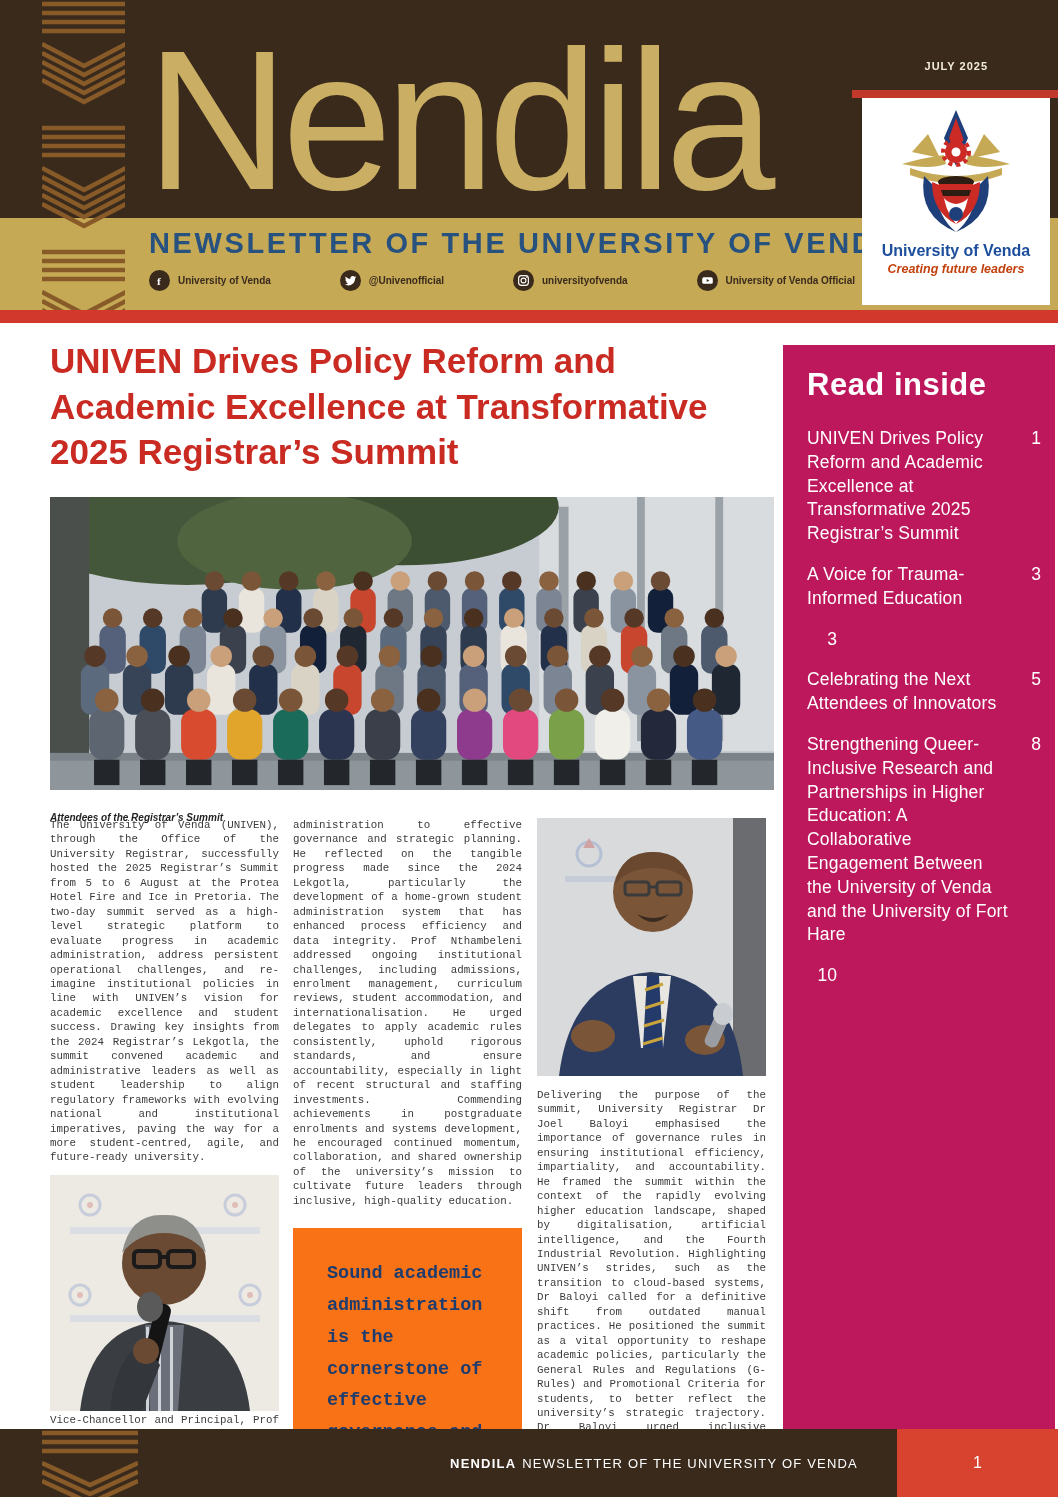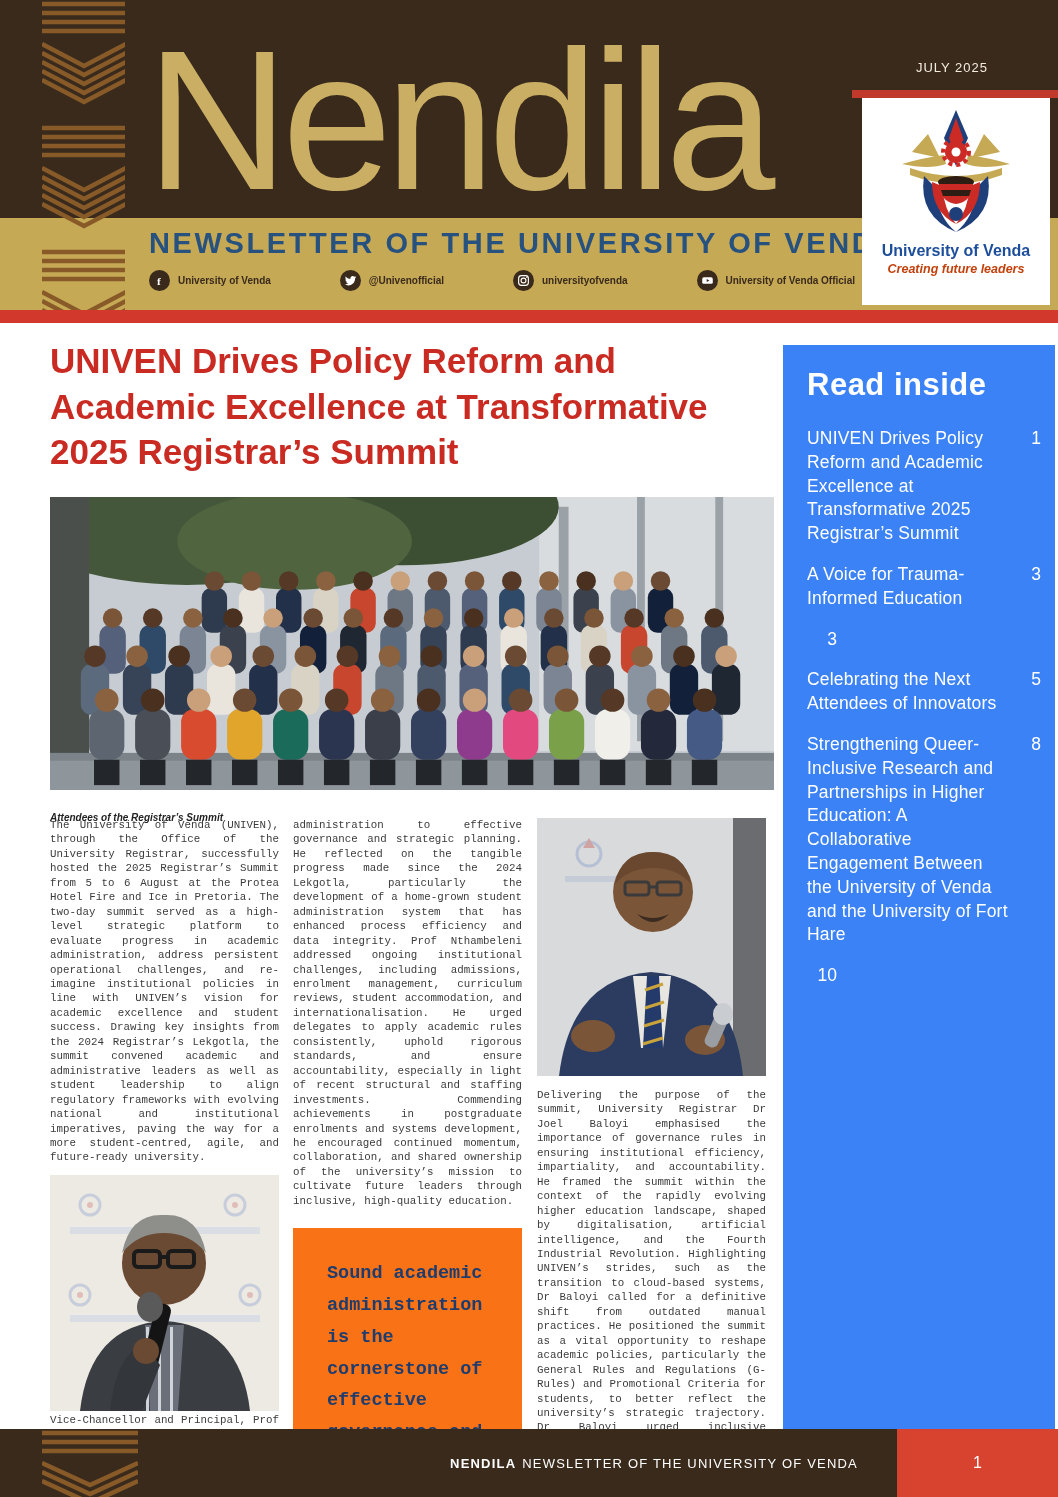--- a/index.html
+++ b/index.html
@@ -6,21 +6,21 @@
   html,body { background:#ffffff; }
   body { font-family:"Liberation Sans", sans-serif; }
   .page { position:relative; width:1058px; height:1497px; background:#ffffff; overflow:hidden; margin:0 auto; }
 
   
   .masthead { position:absolute; left:0; top:0; width:1058px; height:310px; background:#3a2a1c; }
   .gold-band { position:absolute; left:0; top:218px; width:1058px; height:92px; background:#c5a955; }
   .pattern-stripe { position:absolute; left:42px; top:0; width:83px; height:310px; }
   .nendila-title { position:absolute; left:146px; top:22px; width:720px; color:#c9ae63;
      font-size:198px; line-height:1; letter-spacing:-7px; font-weight:500; }
-  .issue-date { position:absolute; right:70px; top:60px; color:#f3ecdd; font-size:13px; font-weight:normal; letter-spacing:1px; }
+  .issue-date { position:absolute; right:70px; top:60px; color:#f3ecdd; font-size:11px; font-weight:bold; letter-spacing:1px; }
   .masthead-subtitle { position:absolute; left:149px; top:227px; color:#27517e; font-size:29px; font-weight:bold; letter-spacing:2.6px; white-space:nowrap; }
   .social-row { position:absolute; left:149px; top:270px; width:706px; display:flex; justify-content:space-between; align-items:center; }
   .social-item { display:flex; align-items:center; gap:8px; cursor:pointer; }
   .social-icon { width:21px; height:21px; border-radius:50%; background:#3a2a1c; display:flex; align-items:center; justify-content:center; flex:0 0 auto; }
   .social-label { color:#3a2a1c; font-size:10px; font-weight:bold; }
 
   .logo-red-strip { position:absolute; left:852px; top:90px; width:206px; height:8px; background:#c0392b; }
   .logo-box { position:absolute; left:862px; top:98px; width:188px; height:207px; background:#ffffff; display:flex; flex-direction:column; align-items:center; padding-top:10px; }
   .logo-name { color:#1c4e9c; font-size:16px; font-weight:bold; margin-top:2px; }
   .logo-slogan { color:#c2410c; font-size:12.5px; font-style:italic; font-weight:bold; margin-top:2px; }
@@ -39,21 +39,21 @@
   .col3 { left:537px; }
   .vc-photo { display:block; width:229px; height:236px; margin-top:10px; }
   .col1-cont { margin-top:2px; }
   .baloyi-photo { display:block; width:229px; height:258px; }
   .col3 .body-text { margin-top:12px; }
 
   .pull-quote { margin-top:20px; background:#f97316; padding:30px 24px 34px 34px; }
   .pull-quote-text { color:#1e3c6e; font-size:18.5px; font-weight:bold; line-height:1.72; }
 
   
-  .sidebar { position:absolute; left:783px; top:345px; width:272px; height:1084px; background:#3b82f6; padding:22px 14px 20px 24px; }
+  .sidebar { position:absolute; left:783px; top:345px; width:272px; height:1084px; background:#be185d; padding:22px 14px 20px 24px; }
   .sidebar-title { color:#ffffff; font-size:31px; font-weight:bold; letter-spacing:0.5px; margin-bottom:24px; }
   .toc-item { display:flex; align-items:flex-start; margin-bottom:17px; cursor:pointer; }
   .toc-label { flex:1 1 auto; color:#ffffff; font-size:17.5px; line-height:1.36; letter-spacing:0.2px; }
   .toc-page { flex:0 0 30px; color:#ffffff; font-size:17.5px; text-align:right; line-height:1.36; }
 
   
   .footer { position:absolute; left:0; top:1429px; width:1058px; height:68px; background:#3a2a1c; }
   .footer-stripe { position:absolute; left:42px; top:0; width:96px; height:68px; }
   .footer-text { position:absolute; right:200px; top:0; height:68px; display:flex; align-items:center; gap:6px; color:#ffffff; font-size:13px; letter-spacing:1.2px; white-space:nowrap; }
   .footer-brand { font-weight:bold; }

